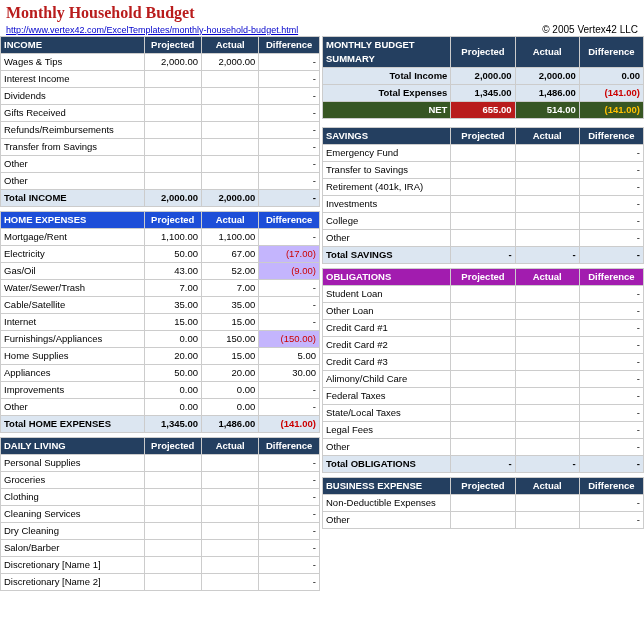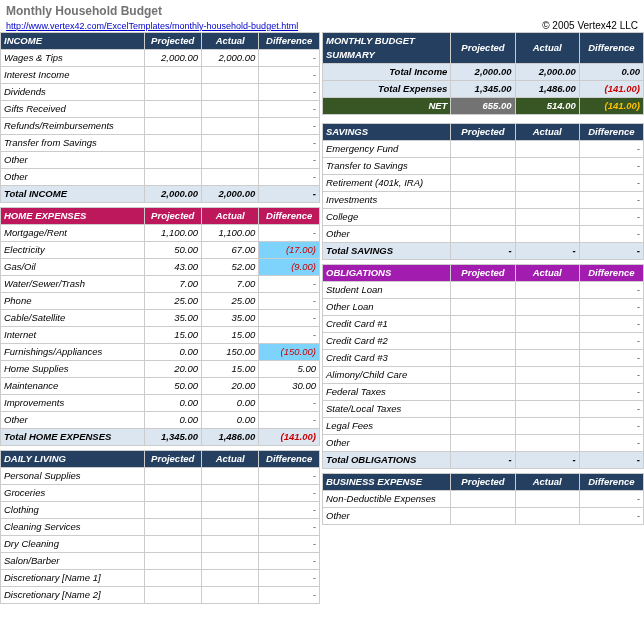--- a/index.html
+++ b/index.html
@@ -12,23 +12,24 @@
     }
     .spreadsheet {
       width: 644px;
     }
     
     .title-row {
       padding: 4px 6px 2px 6px;
       background: #fff;
     }
     .title-row h1 {
-      font-size: 12px;
-      font-weight: bold;
-      color: #737373;
+      font-size: 16px;
+      font-weight: bold;
+      color: #b91c1c;
+      font-family: Liberation Serif, serif;
     }
     .subtitle-row {
       padding: 0 6px 1px 6px;
       background: #fff;
       display: flex;
       justify-content: space-between;
       align-items: center;
     }
     .subtitle-row a {
       font-size: 9px;
@@ -48,40 +49,39 @@
       width: 324px;
       flex-shrink: 0;
       padding-left: 2px;
     }
 
     
     table {
       width: 100%;
       border-collapse: collapse;
       font-size: 9.5px;
-      font-style: italic;
     }
     td, th {
       border: 1px solid #ccc;
       padding: 1px 3px;
       height: 14px;
       line-height: 14px;
     }
     td.label {
       text-align: left;
       background: #fff;
     }
     td.num {
       text-align: right;
       background: #fff;
     }
     td.num-red {
       text-align: right;
       color: #c00;
-      background: #7dd3fc;
+      background: #c4b5fd;
     }
     td.empty {
       background: #fff;
     }
     tr.total-row td {
       font-weight: bold;
       background: #dce6f1;
     }
     tr.total-row td.num-red {
       background: #dce6f1;
@@ -123,21 +123,21 @@
     
     .income-header {
       background: #243f60;
     }
     .income-header td {
       background: #243f60;
       color: #fff;
       font-weight: bold;
     }
     .home-header td {
-      background: #be185d;
+      background: #1d4ed8;
       color: #fff;
       font-weight: bold;
     }
     .daily-header td {
       background: #243f60;
       color: #fff;
       font-weight: bold;
     }
     .savings-header td {
       background: #243f60;
@@ -285,26 +285,20 @@
             <td class="num">52.00</td>
             <td class="num-red">(9.00)</td>
           </tr>
           <tr>
             <td class="label">Water/Sewer/Trash</td>
             <td class="num">7.00</td>
             <td class="num">7.00</td>
             <td class="num">-</td>
           </tr>
           <tr>
-            <td class="label">Phone</td>
-            <td class="num">25.00</td>
-            <td class="num">25.00</td>
-            <td class="num">-</td>
-          </tr>
-          <tr>
             <td class="label">Cable/Satellite</td>
             <td class="num">35.00</td>
             <td class="num">35.00</td>
             <td class="num">-</td>
           </tr>
           <tr>
             <td class="label">Internet</td>
             <td class="num">15.00</td>
             <td class="num">15.00</td>
             <td class="num">-</td>
@@ -315,21 +309,21 @@
             <td class="num">150.00</td>
             <td class="num-red">(150.00)</td>
           </tr>
           <tr>
             <td class="label">Home Supplies</td>
             <td class="num">20.00</td>
             <td class="num">15.00</td>
             <td class="num">5.00</td>
           </tr>
           <tr>
-            <td class="label">Maintenance</td>
+            <td class="label">Appliances</td>
             <td class="num">50.00</td>
             <td class="num">20.00</td>
             <td class="num">30.00</td>
           </tr>
           <tr>
             <td class="label">Improvements</td>
             <td class="num">0.00</td>
             <td class="num">0.00</td>
             <td class="num">-</td>
           </tr>
@@ -443,21 +437,21 @@
             <td class="num" style="font-weight:bold;background:#dce6f1">0.00</td>
           </tr>
           <tr class="total-row">
             <td style="text-align:right;font-weight:bold;background:#dce6f1">Total Expenses</td>
             <td class="num" style="font-weight:bold;background:#dce6f1">1,345.00</td>
             <td class="num" style="font-weight:bold;background:#dce6f1">1,486.00</td>
             <td class="num-red" style="font-weight:bold;background:#dce6f1">(141.00)</td>
           </tr>
           <tr class="net-row">
             <td style="text-align:right;font-weight:bold;background:#375623;color:#fff">NET</td>
-            <td class="num" style="font-weight:bold;background:#737373;color:#fff">655.00</td>
+            <td class="num" style="font-weight:bold;background:#b91c1c;color:#fff">655.00</td>
             <td class="num" style="font-weight:bold;background:#375623;color:#fff">514.00</td>
             <td class="num-red" style="font-weight:bold;background:#375623;color:#ffc000">(141.00)</td>
           </tr>
         </tbody>
       </table>
 
       <div class="spacer"></div>
       <div class="spacer"></div>
 
       <table>

